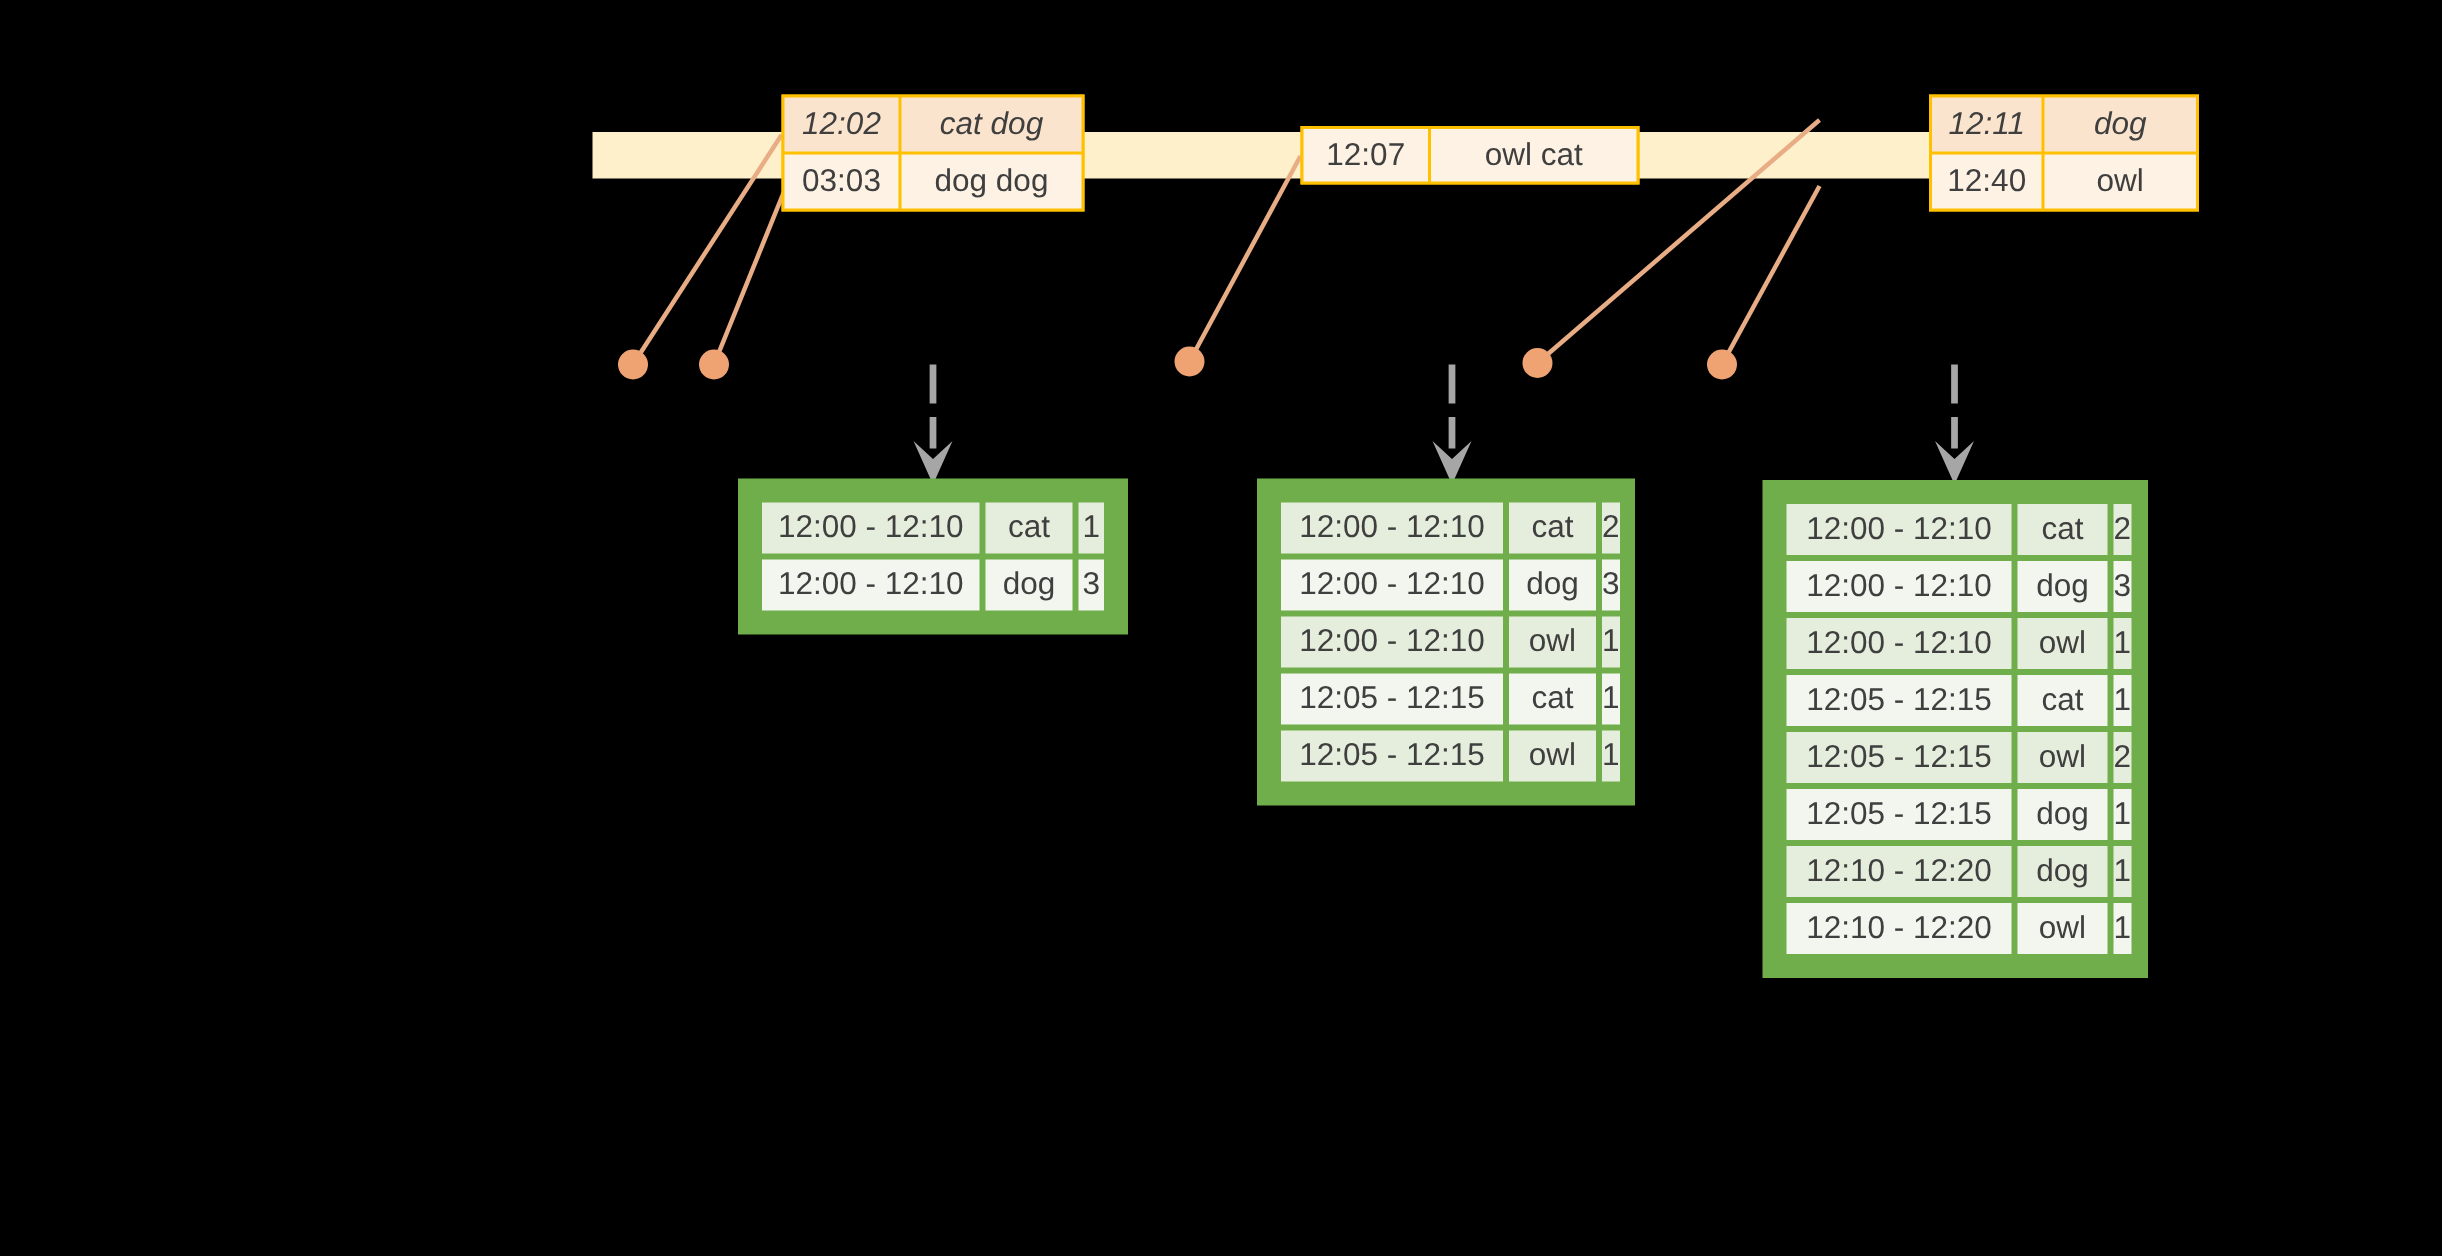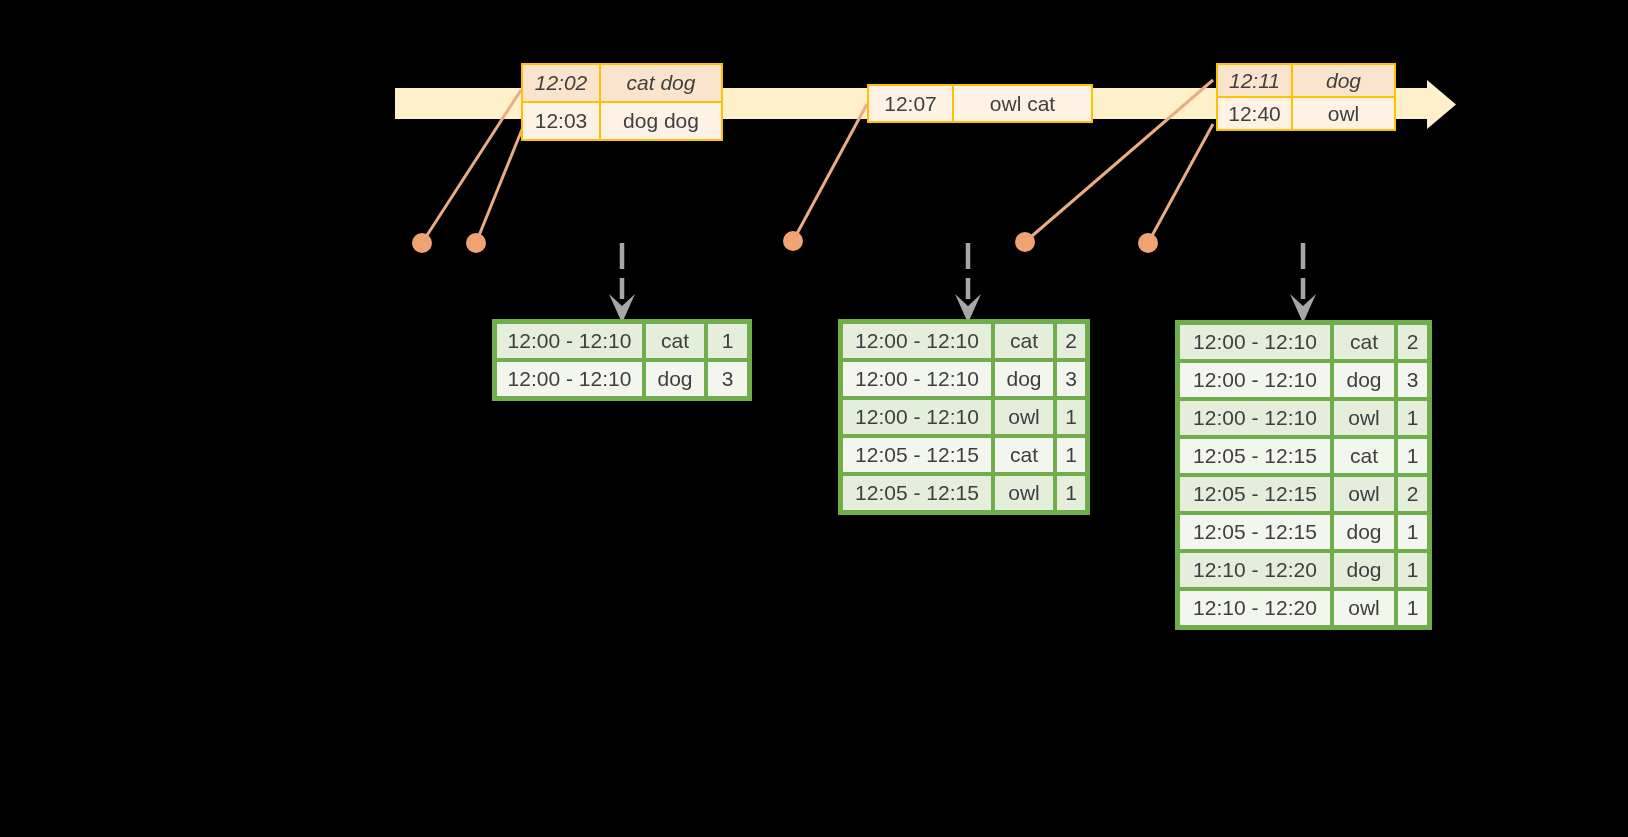--- a/index.html
+++ b/index.html
@@ -27,36 +27,36 @@
     white-space:nowrap;
   }
   .tone-dark{background:var(--peach);font-style:italic;}
   .tone-light{background:var(--cream);}
 
   
   .rtable{
     position:absolute;
     display:grid;
     gap:4px;
-    padding:5px;
+    padding:16px;
     background:var(--green);
     box-sizing:border-box;
   }
   .rtable .cell{
     display:flex;align-items:center;justify-content:center;
     font-size:21px;color:var(--ink);
     height:34px;
     white-space:nowrap;
   }
   .band-dark{background:var(--green-dark);}
   .band-light{background:var(--green-light);}
 
   #event-box-1{left:521px;top:63px;width:202px;height:78px;grid-template-columns:76px 1fr;}
   #event-box-2{left:867px;top:84px;width:226px;height:39px;grid-template-columns:83px 1fr;}
-  #event-box-3{left:1216px;top:63px;width:180px;height:68px;grid-template-columns:73px 1fr;}
+  #event-box-3{left:1286px;top:63px;width:180px;height:78px;grid-template-columns:73px 1fr;}
 
   #result-table-1{left:492px;top:319px;width:260px;grid-template-columns:145px 58px 1fr;}
   #result-table-2{left:838px;top:319px;width:252px;grid-template-columns:148px 58px 1fr;}
   #result-table-3{left:1175px;top:320px;width:257px;grid-template-columns:150px 60px 1fr;}
 </style>
 </head>
 <body>
 
 <div id="canvas" style="background: rgb(0, 0, 0);">
 
@@ -93,21 +93,21 @@
       <g>
         <line x1="1303" y1="243" x2="1303" y2="299" stroke="var(--gray)" stroke-width="4.5" stroke-dasharray="26 9"></line>
         <path d="M 1290 294 L 1303 306 L 1316 294 L 1303 323 Z" fill="var(--gray)"></path>
       </g>
     </g>
   </svg>
 
   <div id="event-box-1" class="event-box">
       <div class="cell tone-dark">12:02</div>
       <div class="cell tone-dark">cat dog</div>
-      <div class="cell tone-light">12:03</div>
+      <div class="cell tone-light">03:03</div>
       <div class="cell tone-light">dog dog</div>
     </div>
   <div id="event-box-2" class="event-box">
       <div class="cell tone-light">12:07</div>
       <div class="cell tone-light">owl cat</div>
     </div>
   <div id="event-box-3" class="event-box">
       <div class="cell tone-dark">12:11</div>
       <div class="cell tone-dark">dog</div>
       <div class="cell tone-light">12:40</div>

